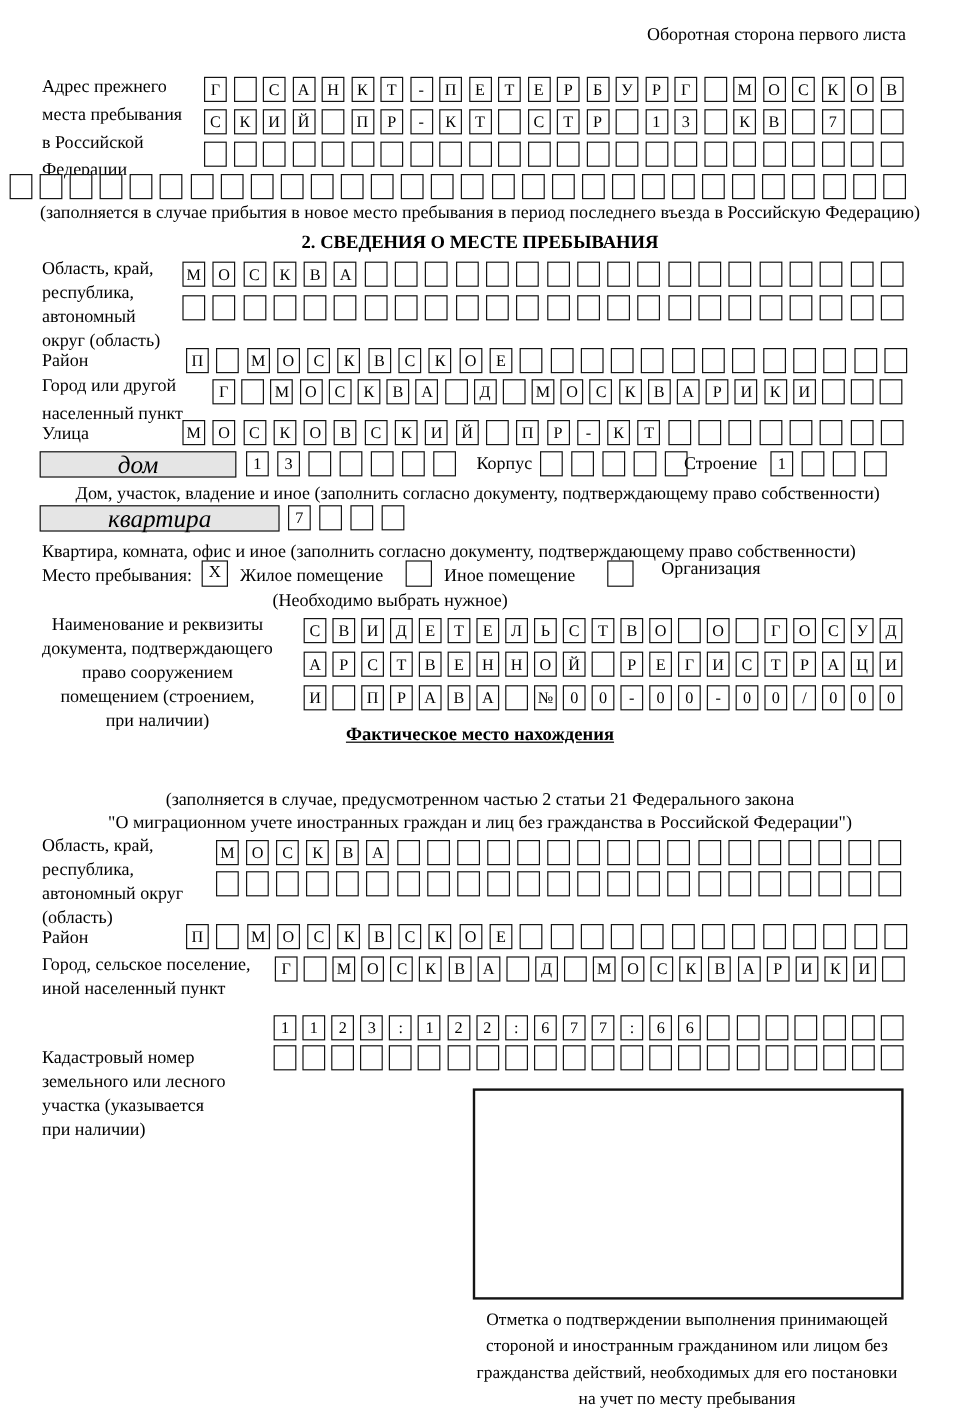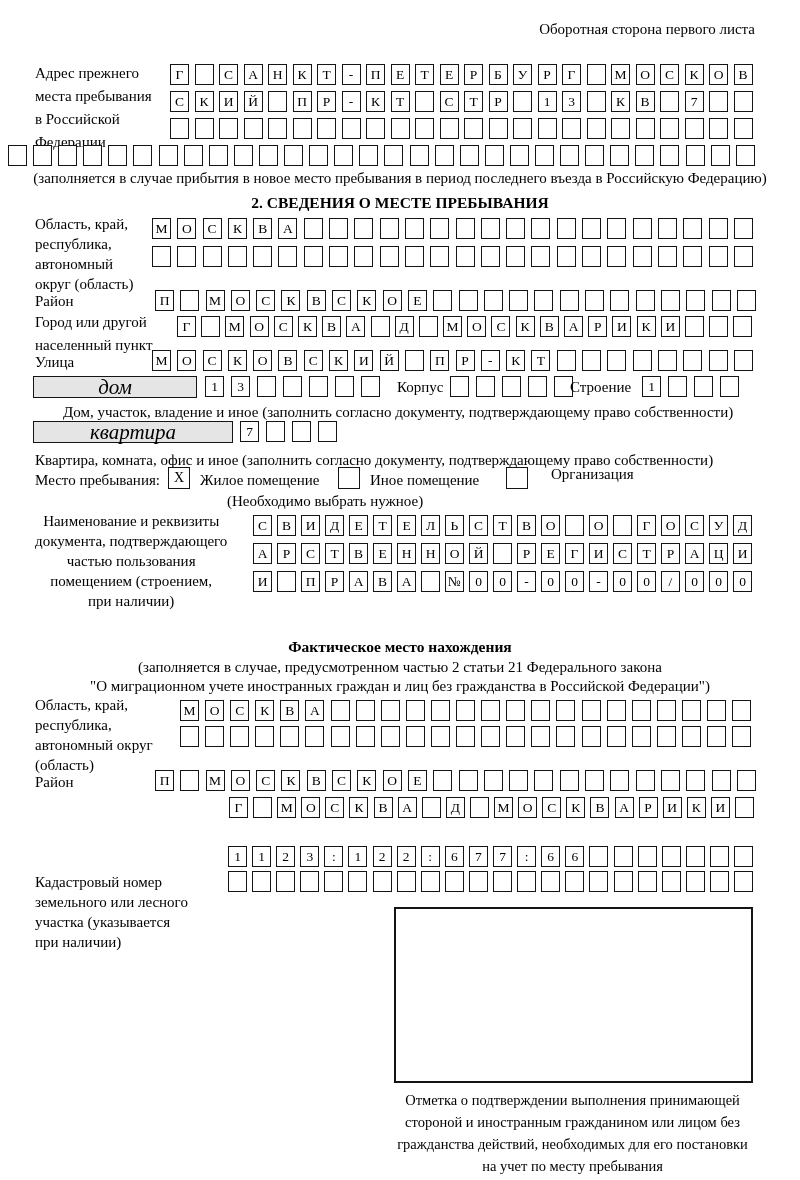--- a/index.html
+++ b/index.html
@@ -336,21 +336,21 @@
   <div class="abs lbl" style="left:200px; top:469px;">Жилое помещение</div>
   <div class="abs checkbox" style="left:338px; top:467px;"></div>
   <div class="abs lbl" style="left:370px; top:469px;">Иное помещение</div>
   <div class="abs checkbox" style="left:506px; top:467px;"></div>
   <div class="abs lbl" style="left:551px; top:463px;">Организация</div>
   <div class="abs note" style="left:227px; top:493px;">(Необходимо выбрать нужное)</div>
 
   <div class="abs lbl lh20" style="left:35px; top:511px;text-align:center;">
     <div>Наименование и реквизиты</div>
     <div>документа, подтверждающего</div>
-    <div>частью пользования</div>
+    <div>право сооружением</div>
     <div>помещением (строением,</div>
     <div>при наличии)</div>
   </div>
   <div class="abs cells" style="left:253px; top:515px; gap:5px;">
       <span class="cell">С</span>
       <span class="cell">В</span>
       <span class="cell">И</span>
       <span class="cell">Д</span>
       <span class="cell">Е</span>
       <span class="cell">Т</span>
@@ -410,21 +410,21 @@
       <span class="cell">0</span>
       <span class="cell">-</span>
       <span class="cell">0</span>
       <span class="cell">0</span>
       <span class="cell">/</span>
       <span class="cell">0</span>
       <span class="cell">0</span>
       <span class="cell">0</span>
     </div>
 
-  <div class="abs title center" style="top:638px;">Фактическое место нахождения</div>
+  <div class="abs title center" style="top:604px;text-decoration:underline;">Фактическое место нахождения</div>
   <div class="abs note center" style="top:659px;">(заполняется в случае, предусмотренном частью 2 статьи 21 Федерального закона</div>
   <div class="abs note center" style="top:678px;">"О миграционном учете иностранных граждан и лиц без гражданства в Российской Федерации")</div>
 
   <div class="abs lbl lh20" style="left:35px; top:695px;">
     <div>Область, край,</div>
     <div>республика,</div>
     <div>автономный округ</div>
     <div>(область)</div>
   </div>
   <div class="abs cells" style="left:180px; top:700px; gap:6.1px;">
@@ -499,20 +499,24 @@
       <span class="cell"></span>
       <span class="cell"></span>
       <span class="cell"></span>
       <span class="cell"></span>
       <span class="cell"></span>
       <span class="cell"></span>
       <span class="cell"></span>
       <span class="cell"></span>
     </div>
 
+  <div class="abs lbl lh20" style="left:35px; top:794px;">
+    <div>Город, сельское поселение,</div>
+    <div>иной населенный пункт</div>
+  </div>
   <div class="abs cells" style="left:229px; top:797px; gap:5.1px;">
       <span class="cell">Г</span>
       <span class="cell"></span>
       <span class="cell">М</span>
       <span class="cell">О</span>
       <span class="cell">С</span>
       <span class="cell">К</span>
       <span class="cell">В</span>
       <span class="cell">А</span>
       <span class="cell"></span>

